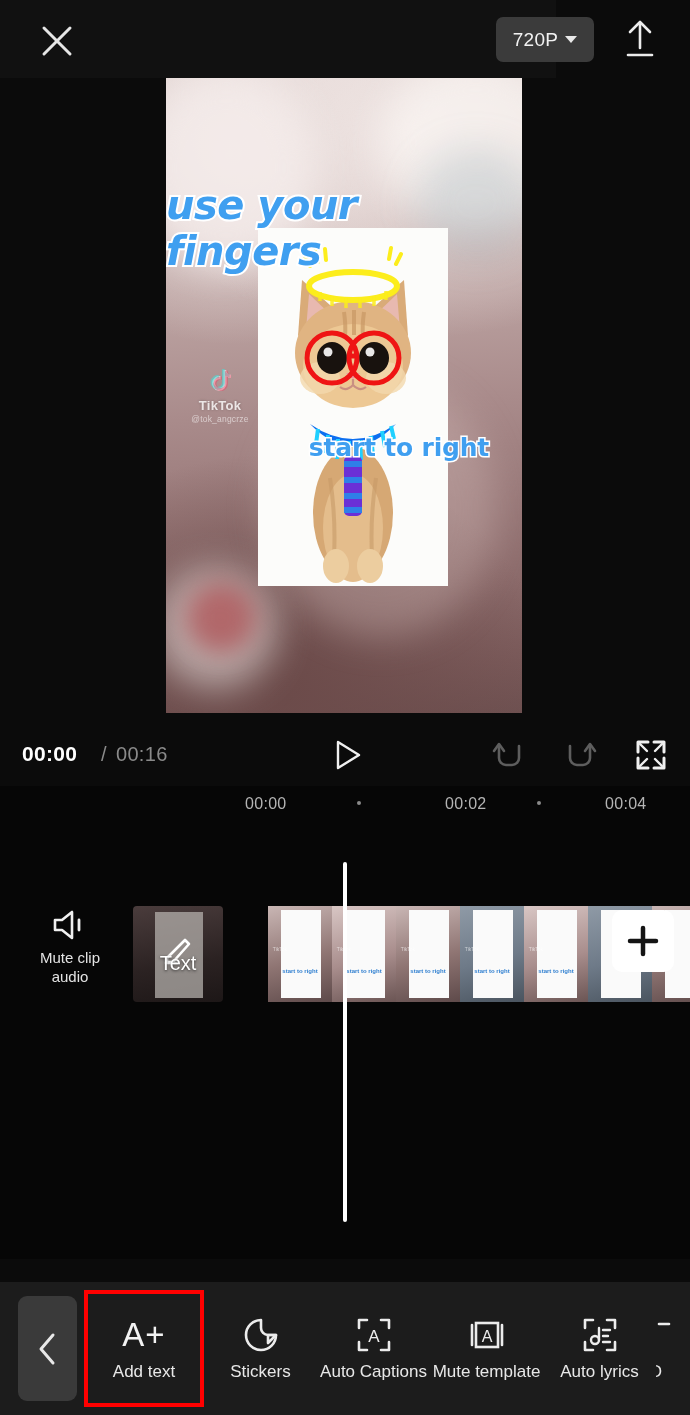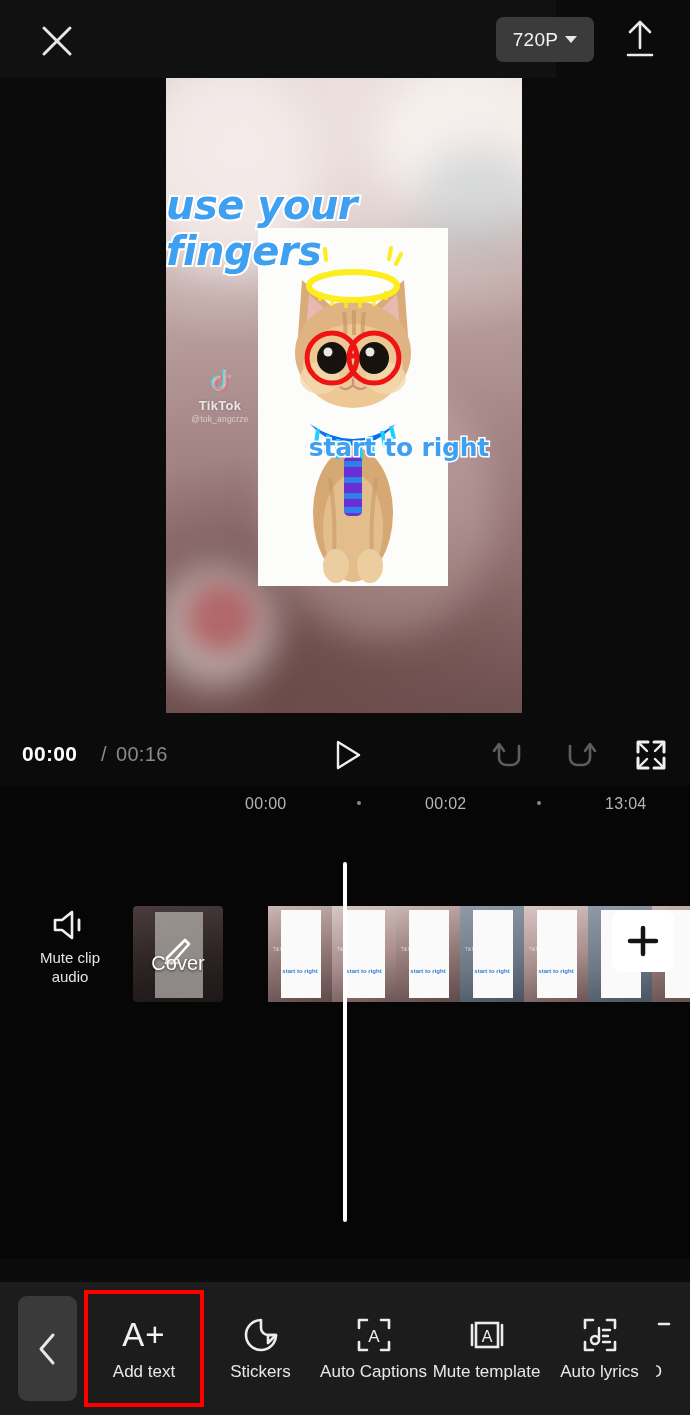--- a/index.html
+++ b/index.html
@@ -308,23 +308,23 @@
         <line x1="27" y1="27" x2="20" y2="20" stroke="#f0f0f0" stroke-width="2.4" stroke-linecap="round"></line>
       </svg>
     </div>
   </div>
 
   <div class="timeline">
 
     <div class="ruler">
       <span class="tick-lbl" style="left:245px">00:00</span>
       <span class="tick-dot" style="left:357px"></span>
-      <span class="tick-lbl" style="left:425px">00:02</span>
+      <span class="tick-lbl" style="left:445px">00:02</span>
       <span class="tick-dot" style="left:537px"></span>
-      <span class="tick-lbl" style="left:605px">13:04</span>
+      <span class="tick-lbl" style="left:605px">00:04</span>
     </div>
 
     <div class="tracks">
 
       <div class="mute-ctl">
         <div class="mute-ico">
           <svg width="38" height="32" viewBox="0 0 38 32">
             <path d="M4 11 h7 L21 3 v26 L11 21 H4 z" fill="none" stroke="#f0f0f0" stroke-width="2.6" stroke-linejoin="round"></path>
             <line x1="28" y1="11" x2="28" y2="21" stroke="#f0f0f0" stroke-width="2.8" stroke-linecap="round"></line>
           </svg>
@@ -334,21 +334,21 @@
           <span>audio</span>
         </div>
       </div>
 
       <div class="cover-thumb">
         <div class="cover-inner"></div>
         <svg class="cover-pencil" viewBox="0 0 34 34">
           <path d="M6 26 L24 8 l4 4 L12 30 H6 z" fill="none" stroke="#ffffff" stroke-width="2.6" stroke-linejoin="round"></path>
           <line x1="5" y1="31" x2="17" y2="31" stroke="#ffffff" stroke-width="2.6" stroke-linecap="round"></line>
         </svg>
-        <div class="cover-lbl">Cover</div>
+        <div class="cover-lbl">Text</div>
       </div>
 
       <div class="clipstrip">
         <div class="clip">
           <div class="card"></div>
           <div class="mini-tt">TikTok</div>
           <div class="mini-sub">start to right</div>
         </div>
         <div class="clip alt2">
           <div class="card"></div>

